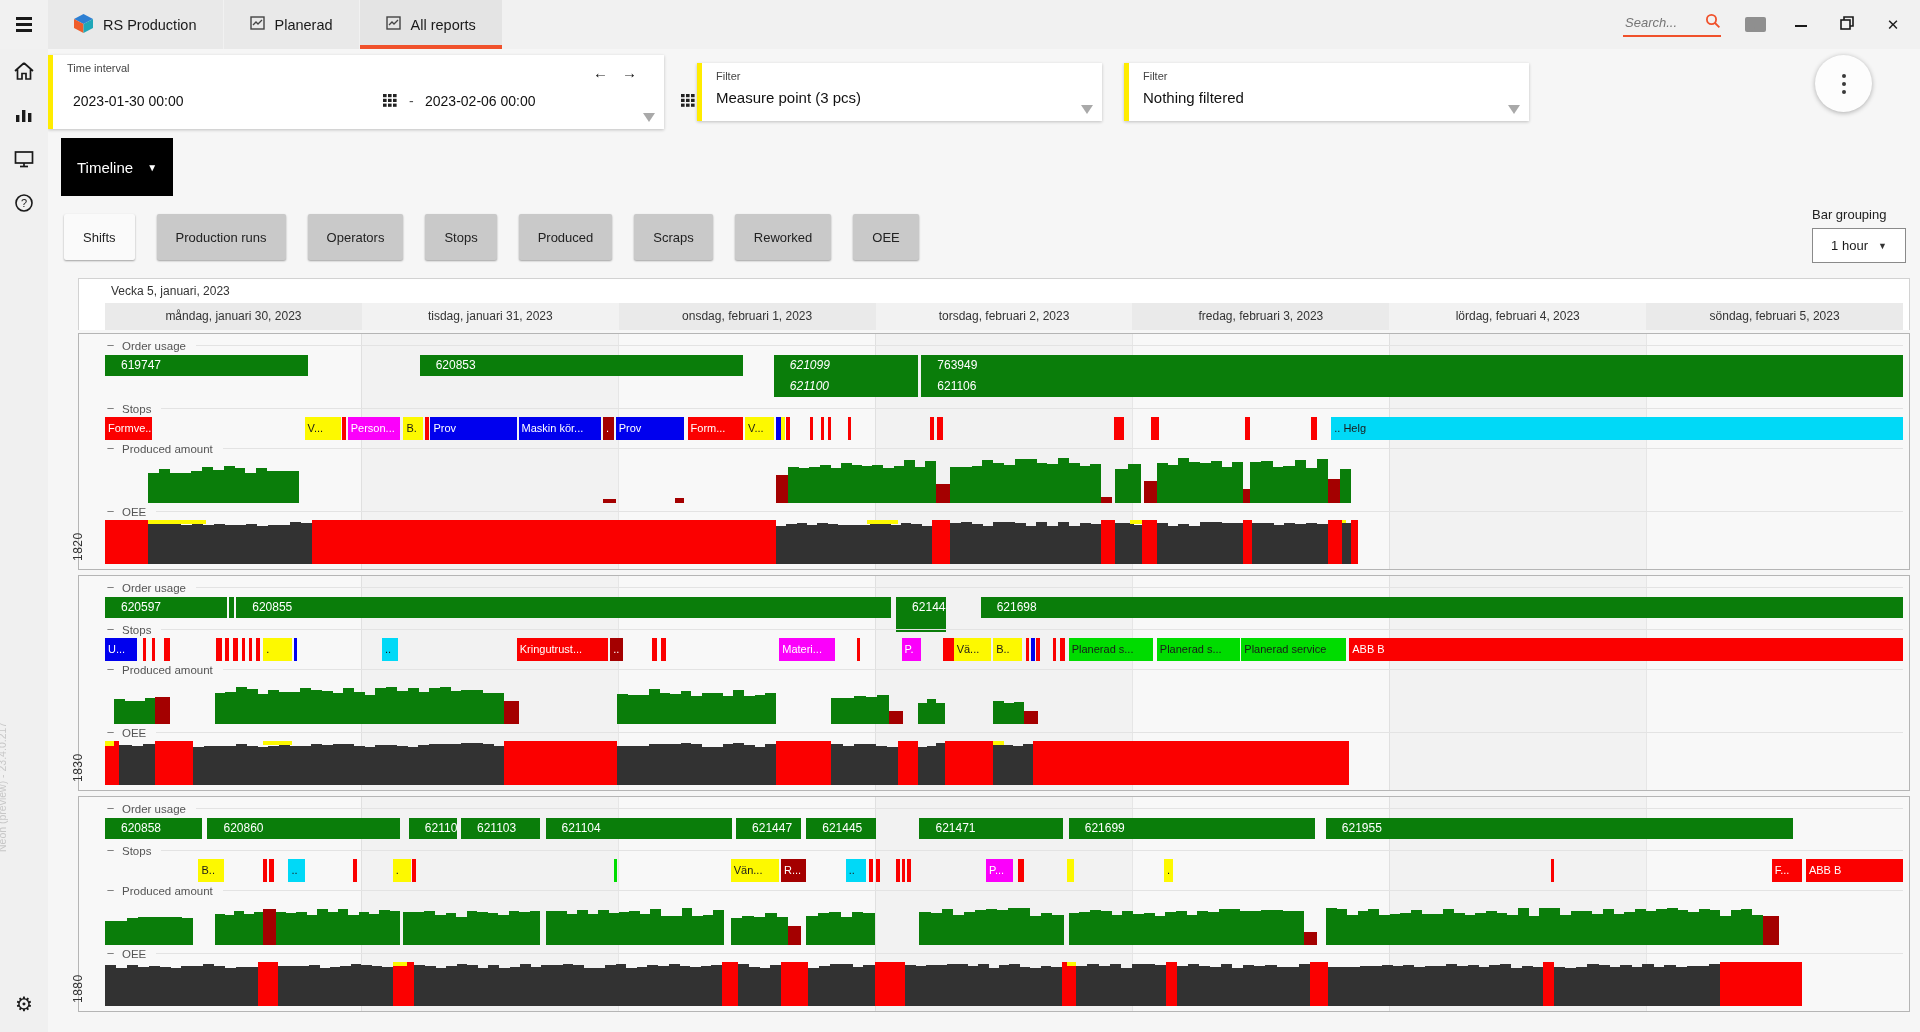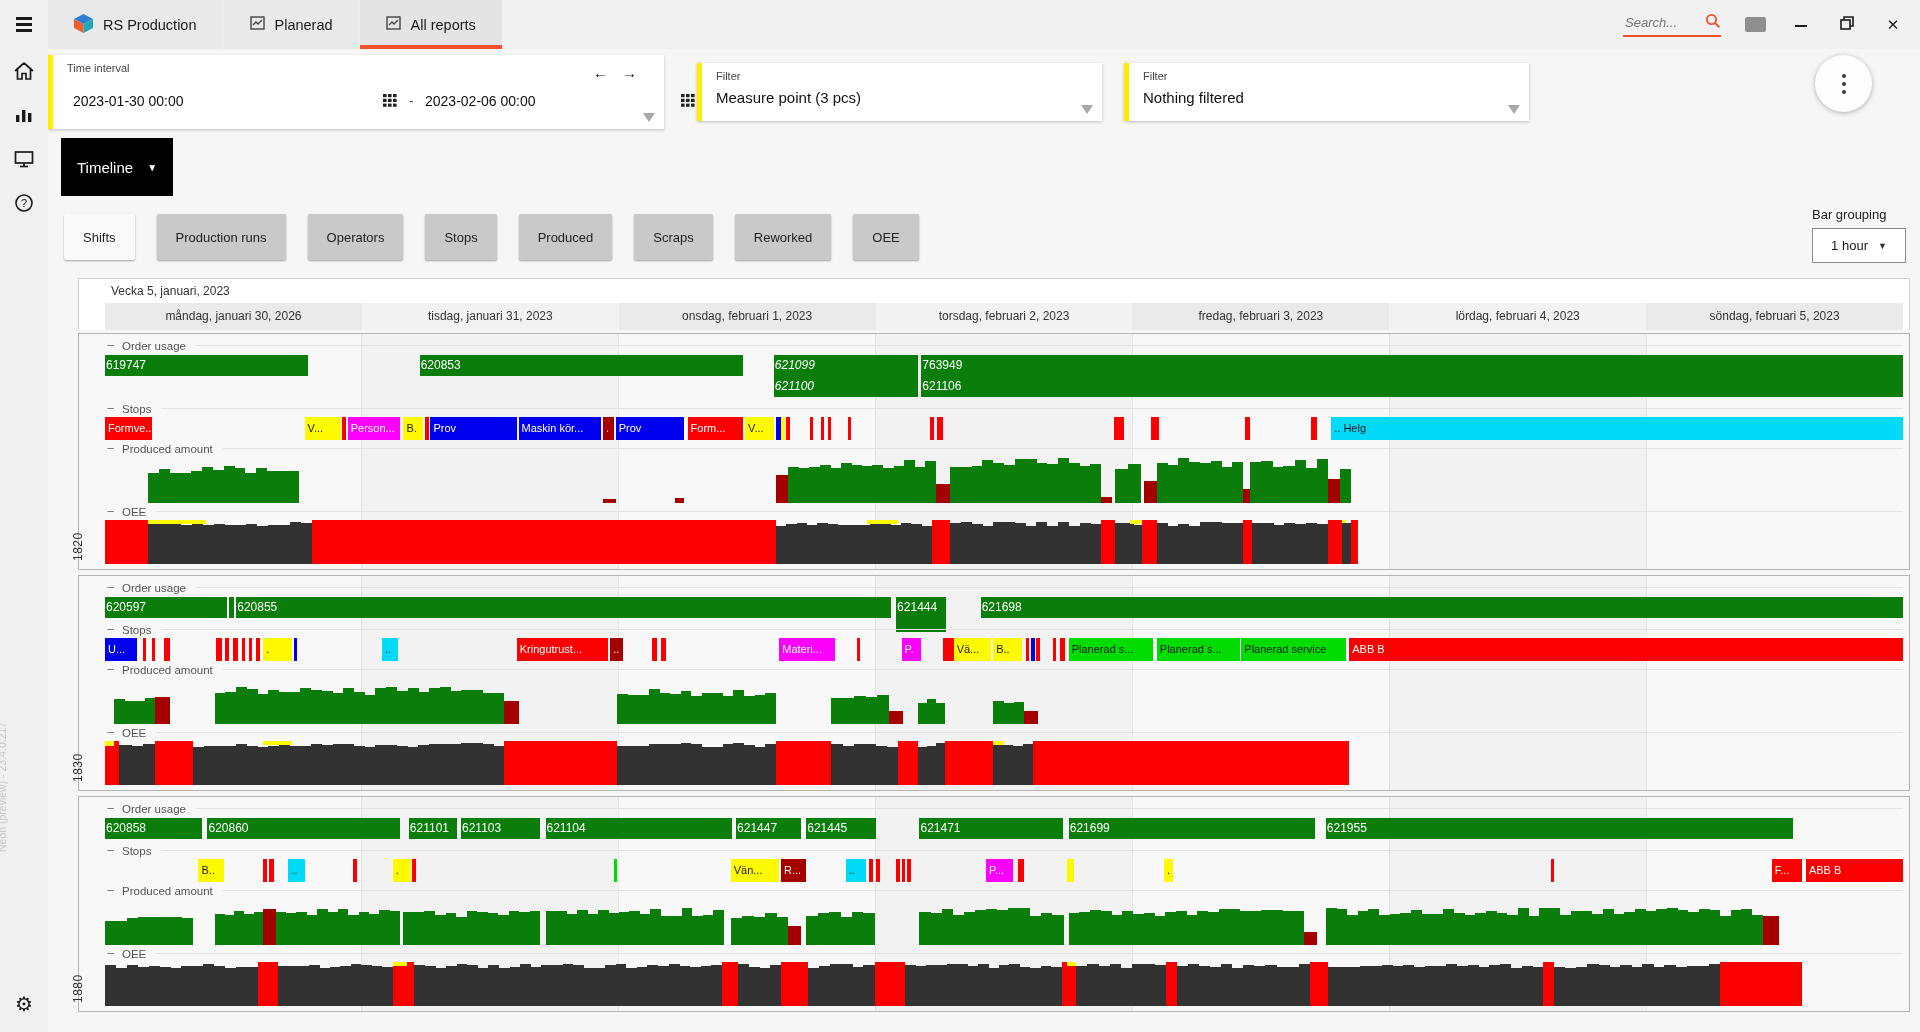--- a/index.html
+++ b/index.html
@@ -66,21 +66,21 @@
   .grid-col { flex:1; border-left:1px solid rgba(0,0,0,0.07); }
   .grid-col:first-child { border-left:none; }
   .grid-col.shade { background:rgba(0,0,0,0.022); }
   .machine-label { position:absolute; left:6px; bottom:8px; transform:rotate(-90deg); transform-origin:left bottom; font-size:12px; color:#333; letter-spacing:0.5px; }
   .row-head { position:relative; display:flex; align-items:center; height:17px; gap:6px; z-index:2; }
   .dash-ic { width:11px; text-align:center; font-size:13px; line-height:11px; color:#777; cursor:pointer; }
   .row-title { font-size:11.5px; color:#555; white-space:nowrap; }
   .rule { flex:1; border-top:1px solid #e3e3e3; margin-left:4px; }
   .chart-row { position:relative; z-index:1; }
   .order-bar { position:absolute; top:1px; overflow:hidden; cursor:pointer; }
-  .order-line { display:block; height:21px; line-height:21px; padding-left:1px; font-size:12px; color:#fff; white-space:nowrap; }
+  .order-line { display:block; height:21px; line-height:21px; padding-left:16px; font-size:12px; color:#fff; white-space:nowrap; }
   .stop-seg { position:absolute; top:0; bottom:0; overflow:hidden; white-space:nowrap; font-size:11px; padding-left:3px; cursor:pointer; }
   .cbar { position:absolute; bottom:0; }
   .cbar.top-anchor { top:0; bottom:auto; }
 </style>
 </head>
 <body>
 
 <div class="titlebar">
   <div class="hamburger">
       <i></i>
@@ -253,21 +253,21 @@
   <span>1 hour</span>
   <span class="v-caret">▼</span>
 </div>
 
 <div class="tl">
   <div class="week-row">
     <div class="week-label">Vecka 5, januari, 2023</div>
   </div>
   <div class="day-row">
       <div class="day-gutter"></div>
-      <div class="day-cell even">måndag, januari 30, 2026</div>
+      <div class="day-cell even">måndag, januari 30, 2023</div>
       <div class="day-cell odd">tisdag, januari 31, 2023</div>
       <div class="day-cell even">onsdag, februari 1, 2023</div>
       <div class="day-cell odd">torsdag, februari 2, 2023</div>
       <div class="day-cell even">fredag, februari 3, 2023</div>
       <div class="day-cell odd">lördag, februari 4, 2023</div>
       <div class="day-cell even">söndag, februari 5, 2023</div>
       <div class="day-pad"></div>
     </div>
   <div id="sections">
       <div class="section">

